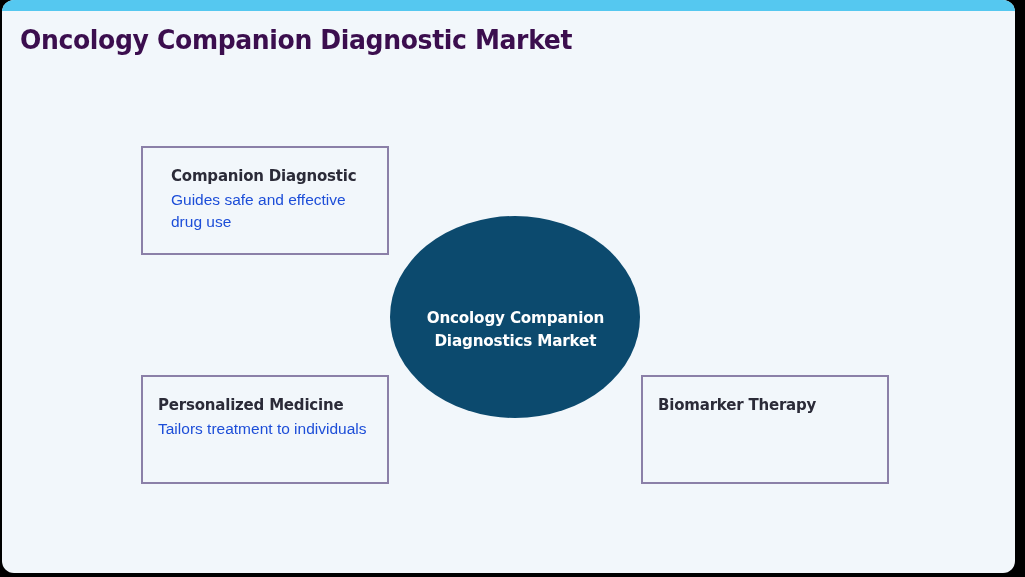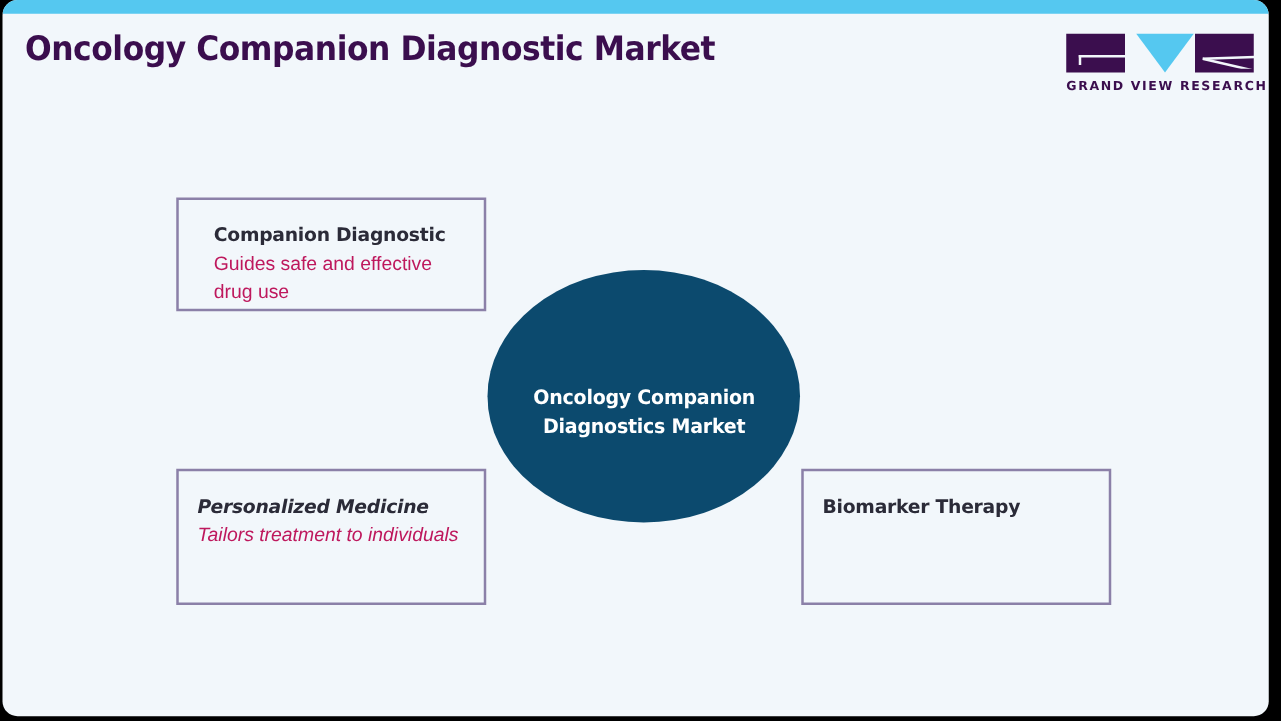--- a/index.html
+++ b/index.html
@@ -138,39 +138,39 @@
   }
 
   
   .feature-box {
     position: absolute;
     border: 2px solid #8B80A8;
     background: #F2F7FB;
     box-sizing: border-box;
     padding: 18px 15px 0 15px;
   }
-  #box-companion-diagnostic { left: 139px; top: 158px; width: 248px; height: 91px; padding-left: 28px; }
+  #box-companion-diagnostic { left: 139px; top: 146px; width: 248px; height: 109px; padding-left: 28px; }
   #box-biomarker-testing    { left: 639px; top: 161px; width: 248px; height: 109px; }
-  #box-personalized-medicine{ left: 139px; top: 375px; width: 248px; height: 109px; font-style: italic; }
+  #box-personalized-medicine{ left: 139px; top: 375px; width: 248px; height: 109px; }
   #box-targeted-therapy     { left: 639px; top: 375px; width: 248px; height: 109px; }
 
   .feature-title {
     font-family: "DejaVu Sans", sans-serif;
     font-weight: bold;
     font-size: 15px;
     color: #2B2B38;
     line-height: 20px;
     margin-bottom: 3px;
     letter-spacing: -0.2px;
   }
   .feature-desc {
     font-family: "Liberation Sans", sans-serif;
     font-weight: normal;
     font-size: 15.5px;
-    color: #be185d;
+    color: #1d4ed8;
     line-height: 22px;
   }
 
   
   #center-ellipse {
     position: absolute;
     left: 388px;
     top: 216px;
     width: 250px;
     height: 202px;
@@ -194,33 +194,20 @@
 </style>
 </head>
 <body>
 
 <div id="infographic-card">
 
   <div id="top-accent-bar"></div>
 
   <div id="page-title">Oncology Companion Diagnostic Market</div>
 
-  <div id="brand-logo">
-    <div class="logo-marks">
-      <div class="logo-g">
-        <div class="logo-g-bar"></div>
-        <div class="logo-g-stem"></div>
-      </div>
-      <div class="logo-v"></div>
-      <div class="logo-r">
-        <div class="logo-r-slash"></div>
-      </div>
-    </div>
-    <div id="brand-logo-text">GRAND VIEW RESEARCH</div>
-  </div>
 
   <div class="feature-box" id="box-companion-diagnostic">
     <div class="feature-title">Companion Diagnostic</div>
     <div class="feature-desc">Guides safe and effective drug use</div>
   </div>
 
 
   <div class="feature-box" id="box-personalized-medicine">
     <div class="feature-title">Personalized Medicine</div>
     <div class="feature-desc">Tailors treatment to individuals</div>

